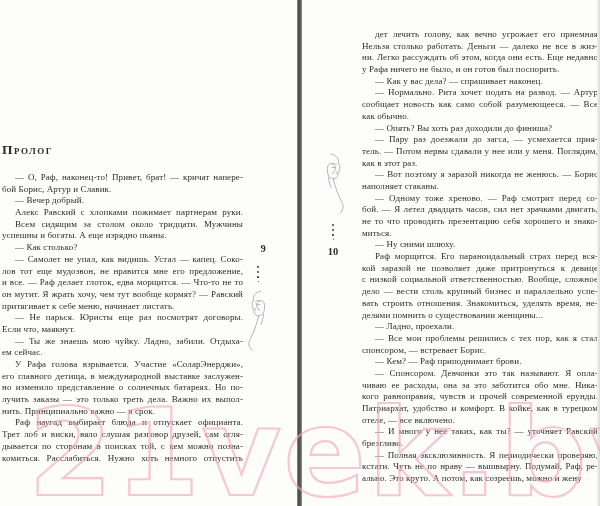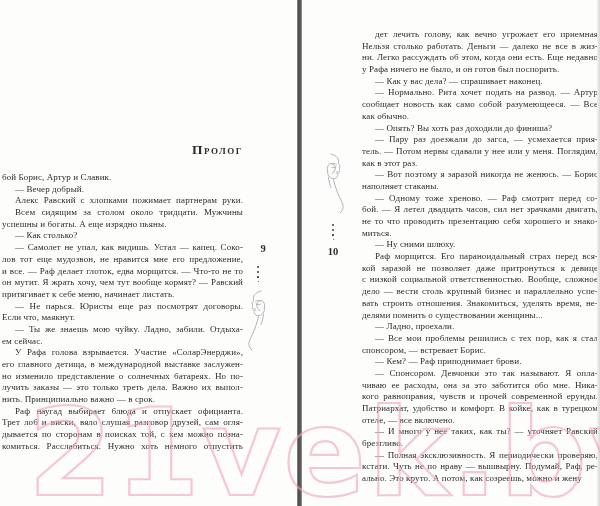--- a/index.html
+++ b/index.html
@@ -20,21 +20,21 @@
   .page-edge-right {
     position: absolute; left: 597px; top: 0; width: 3px; height: 506px;
     background: linear-gradient(to right, #f2f2f1, #d9d9d8);
   }
 
   .text-col { position: absolute; }
   .pl-text { left: 2px; top: 0; width: 241px; }
   .pr-text { left: 59px; top: 29px; width: 236px; }
 
   .chapter-title {
-    margin: 143px 0 0 0; text-align: right;
+    margin: 143px 0 0 0; text-align: left;
     font-size: 13.5px; line-height: 14px; font-weight: bold;
     font-variant: small-caps; letter-spacing: 1.5px; color: #2e2c2a;
   }
   .paras-start { margin-top: 15px; }
 
   .paragraph { margin: 0; }
   .ln {
     font-size: 9px; line-height: 11.7px; height: 11.7px; overflow: hidden;
     color: #2e2c2a; text-align: justify; text-align-last: justify;
     letter-spacing: 0.1px;
@@ -74,20 +74,21 @@
 </head>
 <body>
 
 <div class="spread">
 
   <div class="page page-left">
     <div class="text-col pl-text">
       <h2 class="chapter-title">Пролог</h2>
       <div class="paras-start" id="left-paras">
           <div class="paragraph">
+            <div class="ln first">— О, Раф, наконец-то! Привет, брат! — кричат напере-</div>
             <div class="ln lastln">бой Борис, Артур и Славик.</div>
           </div>
           <div class="paragraph">
             <div class="ln first lastln">— Вечер добрый.</div>
           </div>
           <div class="paragraph">
             <div class="ln first">Алекс Равский с хлопками пожимает партнерам руки.</div>
           </div>
           <div class="paragraph">
             <div class="ln first">Всем сидящим за столом около тридцати. Мужчины</div>

